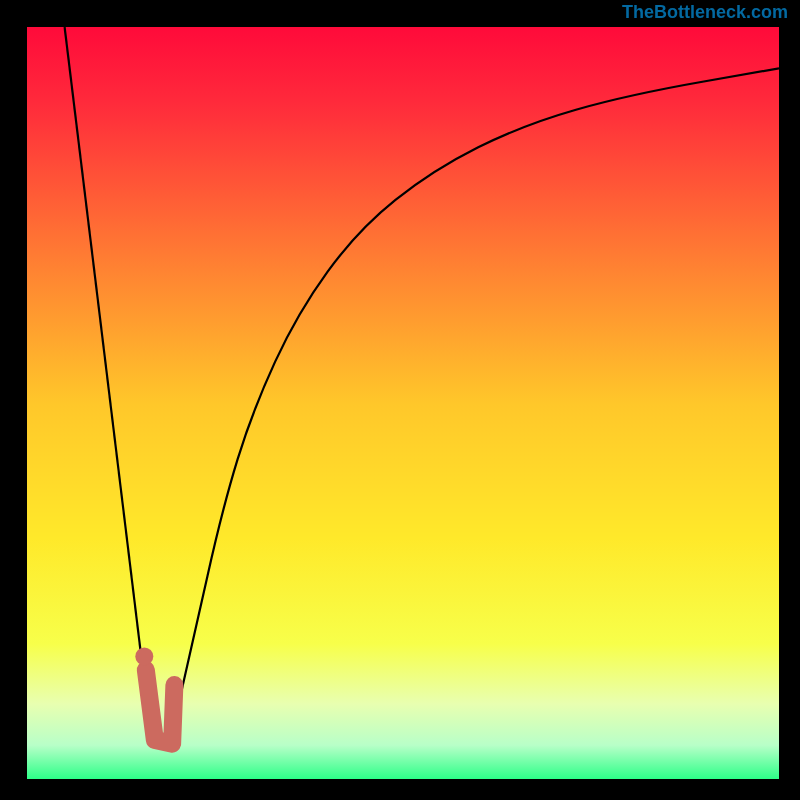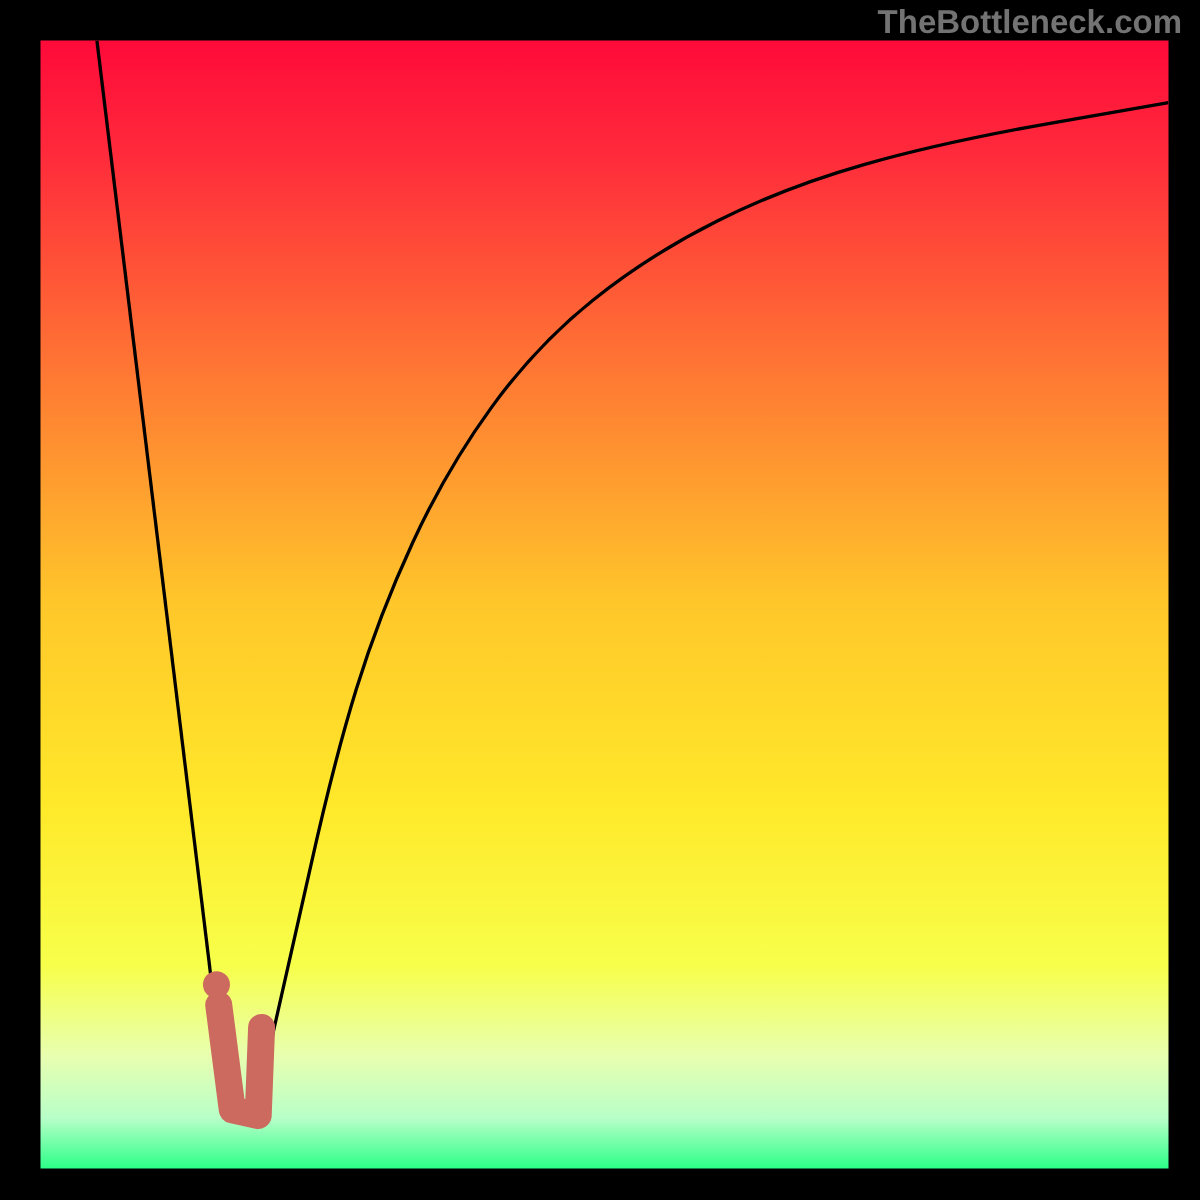--- a/index.html
+++ b/index.html
@@ -10,23 +10,23 @@
   }
   .wrap {
     width: 800px;
     height: 800px;
     position: relative;
   }
   .watermark {
     position: absolute;
     top: 2px;
     right: 12px;
-    font-size: 22px;
+    font-size: 18px;
     font-weight: bold;
-    color: #737373;
+    color: #0369a1;
     font-family: Arial, sans-serif;
     z-index: 10;
   }
   svg { display: block; }
 </style>
 </head>
 <body>
 
 <div class="wrap">
   <a class="watermark">TheBottleneck.com</a>

